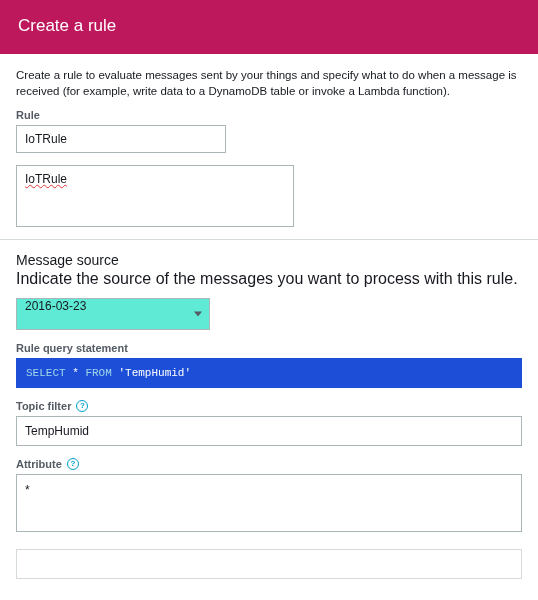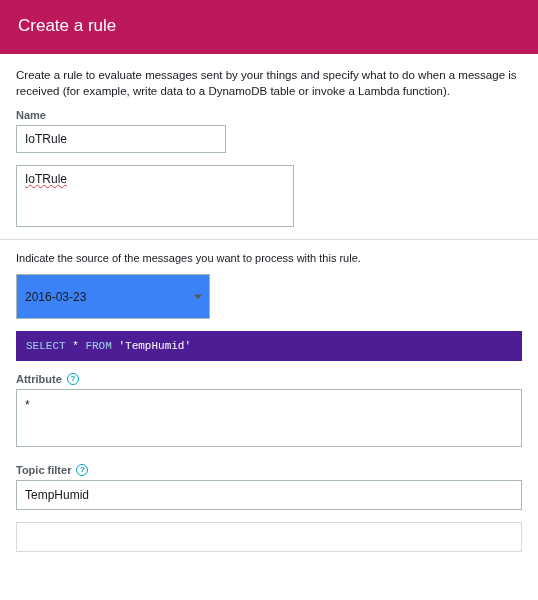--- a/index.html
+++ b/index.html
@@ -85,53 +85,52 @@
     border-top: 1px solid #d5dbdb;
     margin: 12px -16px 12px -16px;
   }
   .section-title {
     font-size: 14px;
     font-weight: 400;
     color: #16191f;
     margin-bottom: 2px;
   }
   .section-sub {
-    font-size: 11px;
+    font-size: 16px;
     color: #16191f;
     margin-bottom: 10px;
   }
   .select-wrap {
     position: relative;
     width: 194px;
   }
   .select {
     width: 100%;
-    height: 45px;
-    border: 1px solid #aab7b8;
-    background: #3b82f6;
+    height: 32px;
+    border: 1px solid #aab7b8;
+    background: #5eead4;
     padding: 0 26px 0 8px;
     font-size: 12px;
     color: #16191f;
     display: flex;
-    align-items: center;
     cursor: pointer;
   }
   .select-caret {
     position: absolute;
     right: 8px;
     top: 50%;
     transform: translateY(-50%);
     width: 0; height: 0;
     border-left: 4px solid transparent;
     border-right: 4px solid transparent;
     border-top: 5px solid #545b64;
     pointer-events: none;
   }
   .code-block {
-    background: #4c1d95;
+    background: #1d4ed8;
     color: #ffffff;
     font-family: Consolas, Monaco, "Courier New", monospace;
     font-size: 11px;
     padding: 9px 10px;
     margin-bottom: 12px;
   }
   .code-kw { color: #9fd6e6; }
   .wide-box {
     width: 100%;
     border: 1px solid #aab7b8;
@@ -156,62 +155,64 @@
 
 <div class="header">
   <h1>Create a rule</h1>
 </div>
 
 <div class="content">
 
   <p class="intro">Create a rule to evaluate messages sent by your things and specify what to do when a message is received (for example, write data to a DynamoDB table or invoke a Lambda function).</p>
 
   <div class="field-group">
-    <div class="field-label">Name</div>
+    <div class="field-label">Rule</div>
     <input class="text-input" type="text" value="IoTRule" style="">
   </div>
 
   <div class="field-group">
     <div class="textarea" contenteditable="true" style="">
       <span class="misspell">IoTRule</span>
     </div>
   </div>
 
   <hr class="divider">
 
+  <div class="section-title">Message source</div>
   <div class="section-sub">Indicate the source of the messages you want to process with this rule.</div>
 
   <div class="field-group">
     <div class="select-wrap">
       <div class="select">
         <span>2016-03-23</span>
       </div>
       <span class="select-caret"></span>
     </div>
   </div>
 
   <div class="field-group">
+    <div class="field-label">Rule query statement</div>
     <div class="code-block">
       <span class="code-kw">SELECT</span><span> * </span><span class="code-kw">FROM</span><span> 'TempHumid'</span>
     </div>
+  </div>
+
+  <div class="field-group">
+    <div class="field-label">
+      <span>Topic filter</span>
+      <span class="info-icon"></span>
+    </div>
+    <input class="wide-box topic-box" type="text" value="TempHumid" style="">
   </div>
 
   <div class="field-group section-gap">
     <div class="field-label">
       <span>Attribute</span>
       <span class="info-icon"></span>
     </div>
     <textarea class="wide-box attr-box" style="">*</textarea>
   </div>
 
   <div class="field-group">
-    <div class="field-label">
-      <span>Topic filter</span>
-      <span class="info-icon"></span>
-    </div>
-    <input class="wide-box topic-box" type="text" value="TempHumid" style="">
-  </div>
-
-  <div class="field-group">
     <input class="wide-box cond-box" type="text" placeholder="" style="">
   </div>
 
 </div>
 
 </body></html>

